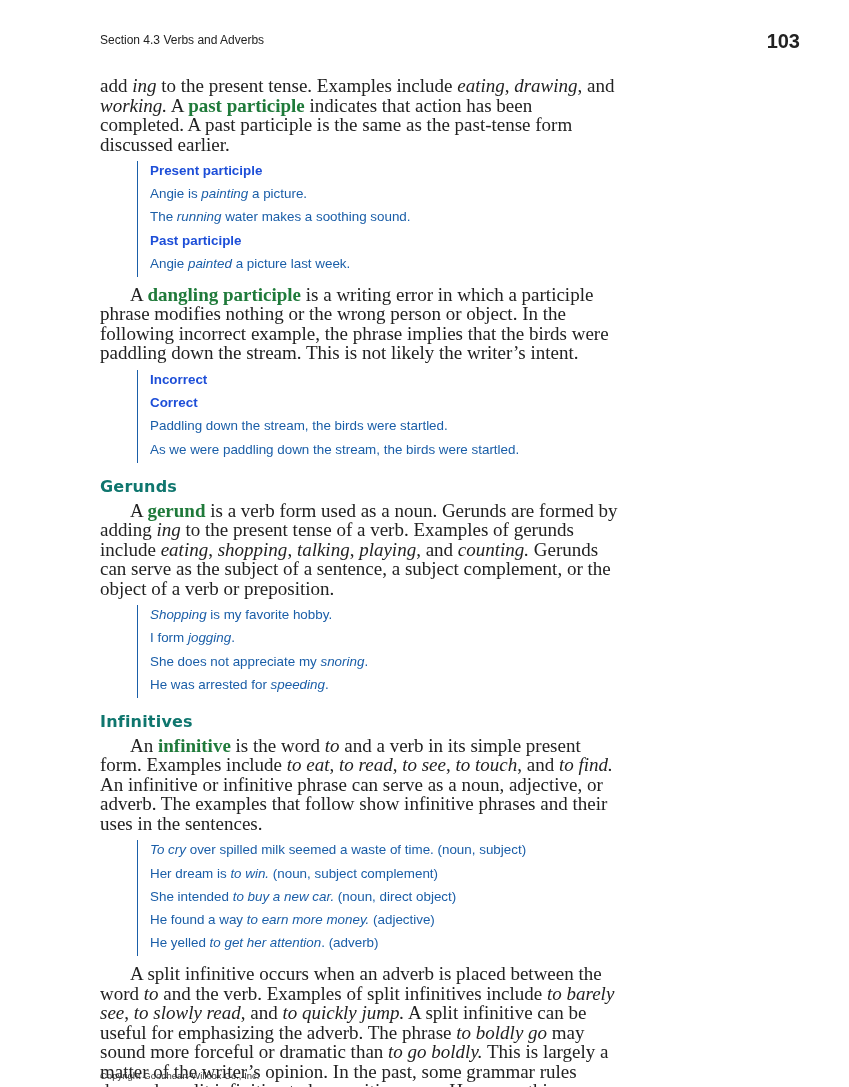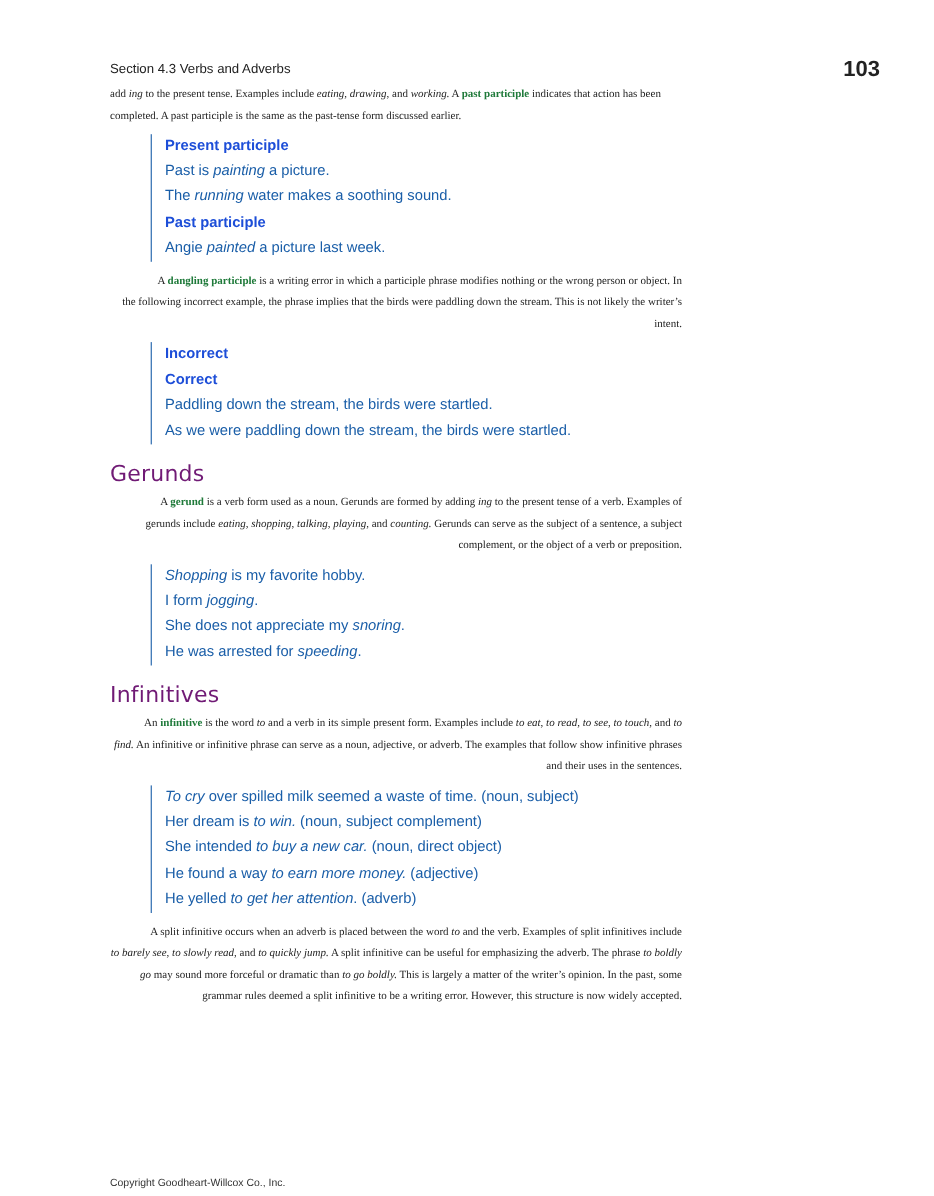--- a/index.html
+++ b/index.html
@@ -1,62 +1,62 @@
 <!DOCTYPE html>
 <html><head>
 <meta charset="utf-8">
 <style>
   html, body { margin: 0; padding: 0; background: #ffffff; }
   body { width: 849px; height: 1087px; position: relative; overflow: hidden; }
   .running-head {
-    position: absolute; left: 100px; top: 52px; width: 700px; height: 20px;
+    position: absolute; left: 100px; top: 30px; width: 700px; height: 20px;
     font-family: "Liberation Sans", sans-serif; color: #222;
   }
   .running-head .section { position: absolute; left: 0; top: 3px; font-size: 12px; }
   .running-head .page-num { position: absolute; right: 0; top: 0; font-size: 20px; font-weight: bold; }
 
   .content { position: absolute; left: 100px; top: 76px; width: 520px; }
   p.body {
-    font-family: "Liberation Serif", serif; font-size: 10px; line-height: 19.5px;
+    font-family: "Liberation Serif", serif; font-size: 19px; line-height: 19.5px;
     color: #222; margin: 0; text-align: left;
   }
-  p.body.indent { text-indent: 30px; text-align: right; }
+  p.body.indent { text-indent: 30px; }
   .term { color: #1f7a3a; font-weight: bold; }
   em { font-style: italic; }
 
   .examples {
     margin: 7px 0 8px 37px; border-left: 1.5px solid #1a5ea8; padding-left: 12px;
     font-family: "Liberation Sans", sans-serif; font-size: 13.4px; color: #1a5ea8;
   }
   .examples .ex { height: 23.2px; line-height: 20px; }
   .examples .ex.label { font-weight: bold; color: #1d4ed8; }
 
   h2.section-heading {
-    font-family: "DejaVu Sans", sans-serif; font-weight: normal; color: #701a75;
-    font-size: 20px; margin: 14px 0 5px 0; letter-spacing: 0.2px;
+    font-family: "DejaVu Sans", sans-serif; font-weight: bold; color: #0f766e;
+    font-size: 16px; margin: 14px 0 5px 0; letter-spacing: 0.2px;
   }
   .footer {
     position: absolute; left: 100px; top: 1070px;
     font-family: "Liberation Sans", sans-serif; font-size: 9.5px; color: #333;
   }
 </style>
 </head>
 <body>
 
 <div class="running-head">
   <span class="section">Section 4.3   Verbs and Adverbs</span>
   <span class="page-num">103</span>
 </div>
 
 <div class="content">
   <p class="body"><span>add </span><em>ing</em><span> to the present tense. Examples include </span><em>eating</em><span>, </span><em>drawing</em><span>, and </span><em>working.</em><span> A </span><span class="term">past participle</span><span> indicates that action has been completed. A past participle is the same as the past-tense form discussed earlier.</span></p>
 
   <div class="examples">
       <div class="ex label"><span>Present participle</span></div>
-      <div class="ex"><span>Past is </span><em>painting</em><span> a picture.</span></div>
+      <div class="ex"><span>Angie is </span><em>painting</em><span> a picture.</span></div>
       <div class="ex"><span>The </span><em>running</em><span> water makes a soothing sound.</span></div>
       <div class="ex label"><span>Past participle</span></div>
       <div class="ex"><span>Angie </span><em>painted</em><span> a picture last week.</span></div>
     </div>
 
   <p class="body indent"><span>A </span><span class="term">dangling participle</span><span> is a writing error in which a participle phrase modifies nothing or the wrong person or object. In the following incorrect example, the phrase implies that the birds were paddling down the stream. This is not likely the writer’s intent.</span></p>
 
   <div class="examples">
       <div class="ex label"><span>Incorrect</span></div>
       <div class="ex label"><span>Correct</span></div>

